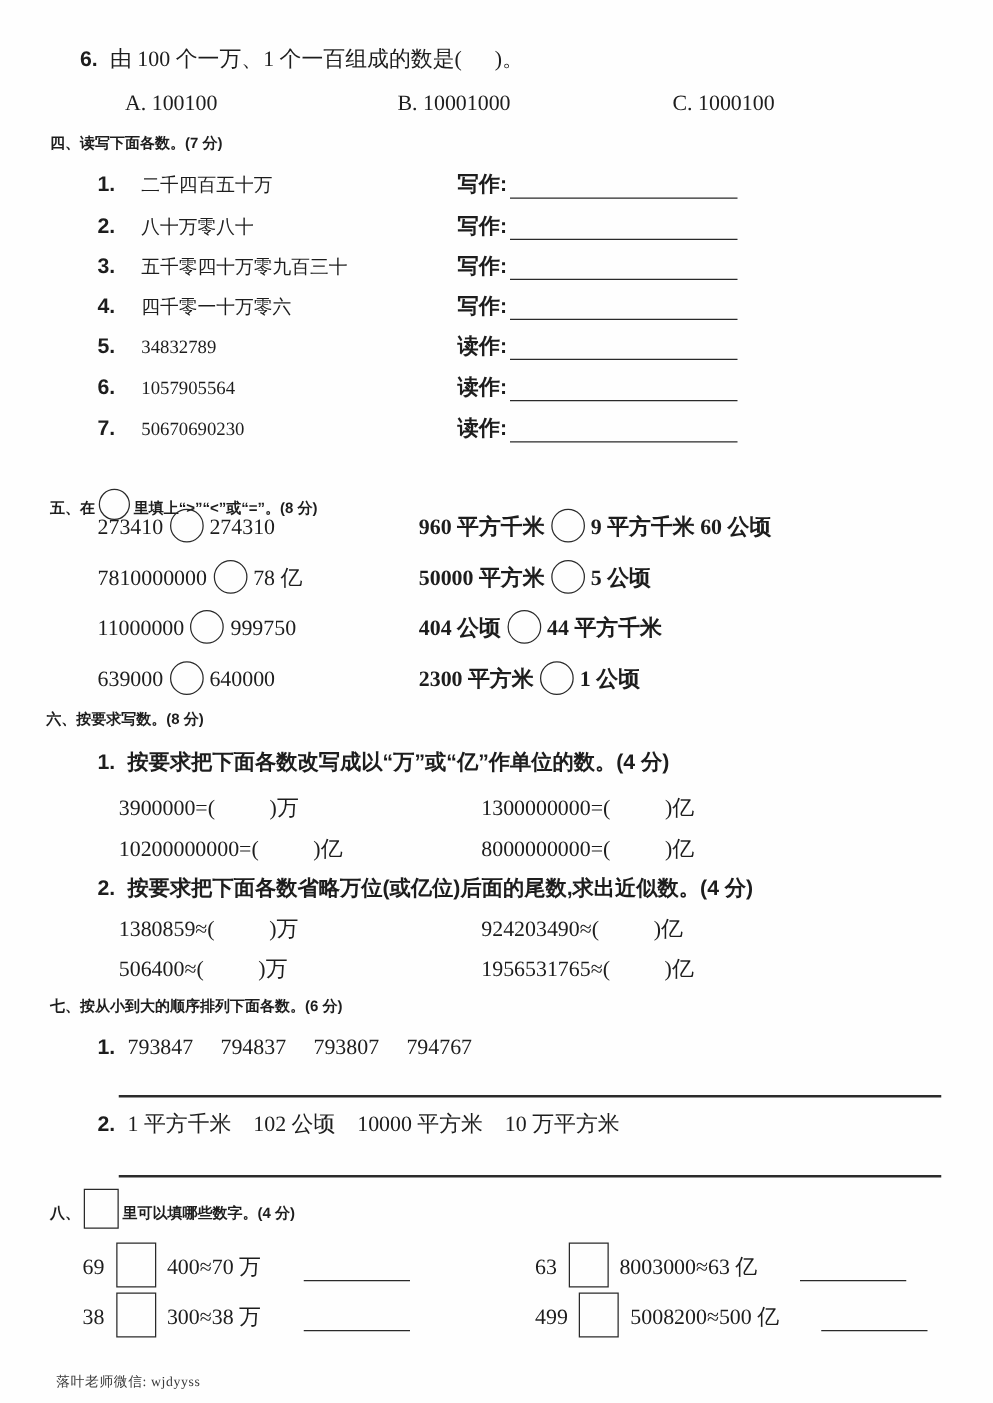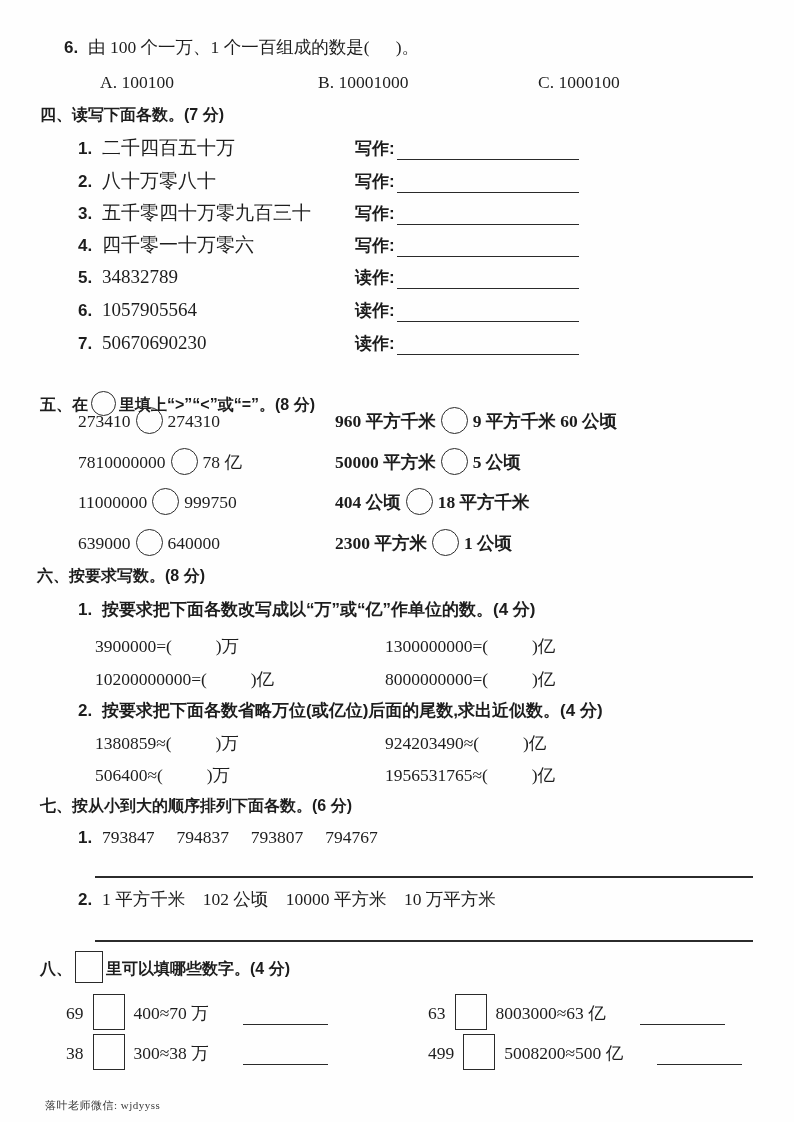--- a/index.html
+++ b/index.html
@@ -6,27 +6,27 @@
   body {
     width: 794px; height: 1122px;
     background: #ffffff;
     font-family: "Liberation Serif", "DejaVu Serif", serif;
     color: #1d1d1d;
   }
   .page { position: relative; width: 794px; height: 1122px; overflow: hidden; background: #fefefe; }
   .line { position: absolute; font-size: 17.5px; line-height: 27px; white-space: nowrap; }
   .hd {
     font-family: "Liberation Sans", "DejaVu Sans", sans-serif;
-    font-weight: bold; font-size: 16px;
+    font-weight: bold; font-size: 12px;
   }
   .num {
     font-family: "Liberation Sans", "DejaVu Sans", sans-serif;
     font-weight: bold; display: inline-block; width: 24px; font-size: 17px;
   }
-  .itext { display: inline-block; width: 253px; font-size: 19px; }
+  .itext { display: inline-block; width: 253px; font-size: 15px; margin-left: 11px; }
   .wlabel {
     font-family: "Liberation Sans", "DejaVu Sans", sans-serif;
     font-weight: bold; font-size: 17px;
   }
   .blank {
     display: inline-block; width: 182px; height: 20px;
     border-bottom: 1.6px solid #2a2a2a; vertical-align: -6px; margin-left: 2px;
   }
   .row { position: absolute; left: 0; top: 0; width: 794px; height: 34px; }
   .cell { position: absolute; top: 0; white-space: nowrap; font-size: 17.5px; line-height: 30px; }
@@ -101,21 +101,21 @@
   <div class="row" style="top:406px;">
     <span class="cell cl5"><span>273410</span><span class="circ"></span><span>274310</span></span>
     <span class="cell cr5"><span>960 平方千米</span><span class="circ"></span><span>9 平方千米 60 公顷</span></span>
   </div>
   <div class="row" style="top:447px;">
     <span class="cell cl5"><span>7810000000</span><span class="circ"></span><span>78 亿</span></span>
     <span class="cell cr5"><span>50000 平方米</span><span class="circ"></span><span>5 公顷</span></span>
   </div>
   <div class="row" style="top:487px;padding-left:36px;">
     <span class="cell cl5"><span>11000000</span><span class="circ"></span><span>999750</span></span>
-    <span class="cell cr5"><span>404 公顷</span><span class="circ"></span><span>18 平方千米</span></span>
+    <span class="cell cr5"><span>404 公顷</span><span class="circ"></span><span>44 平方千米</span></span>
   </div>
   <div class="row" style="top:528px;">
     <span class="cell cl5"><span>639000</span><span class="circ"></span><span>640000</span></span>
     <span class="cell cr5"><span>2300 平方米</span><span class="circ"></span><span>1 公顷</span></span>
   </div>
 
   <div class="line hd" style="left:37px; top:562px;">六、按要求写数。(8 分)</div>
   <div class="line hd" style="left:78px; top:596px; font-size:17px;">
     <span class="num">1.</span><span>按要求把下面各数改写成以“万”或“亿”作单位的数。(4 分)</span>
   </div>

